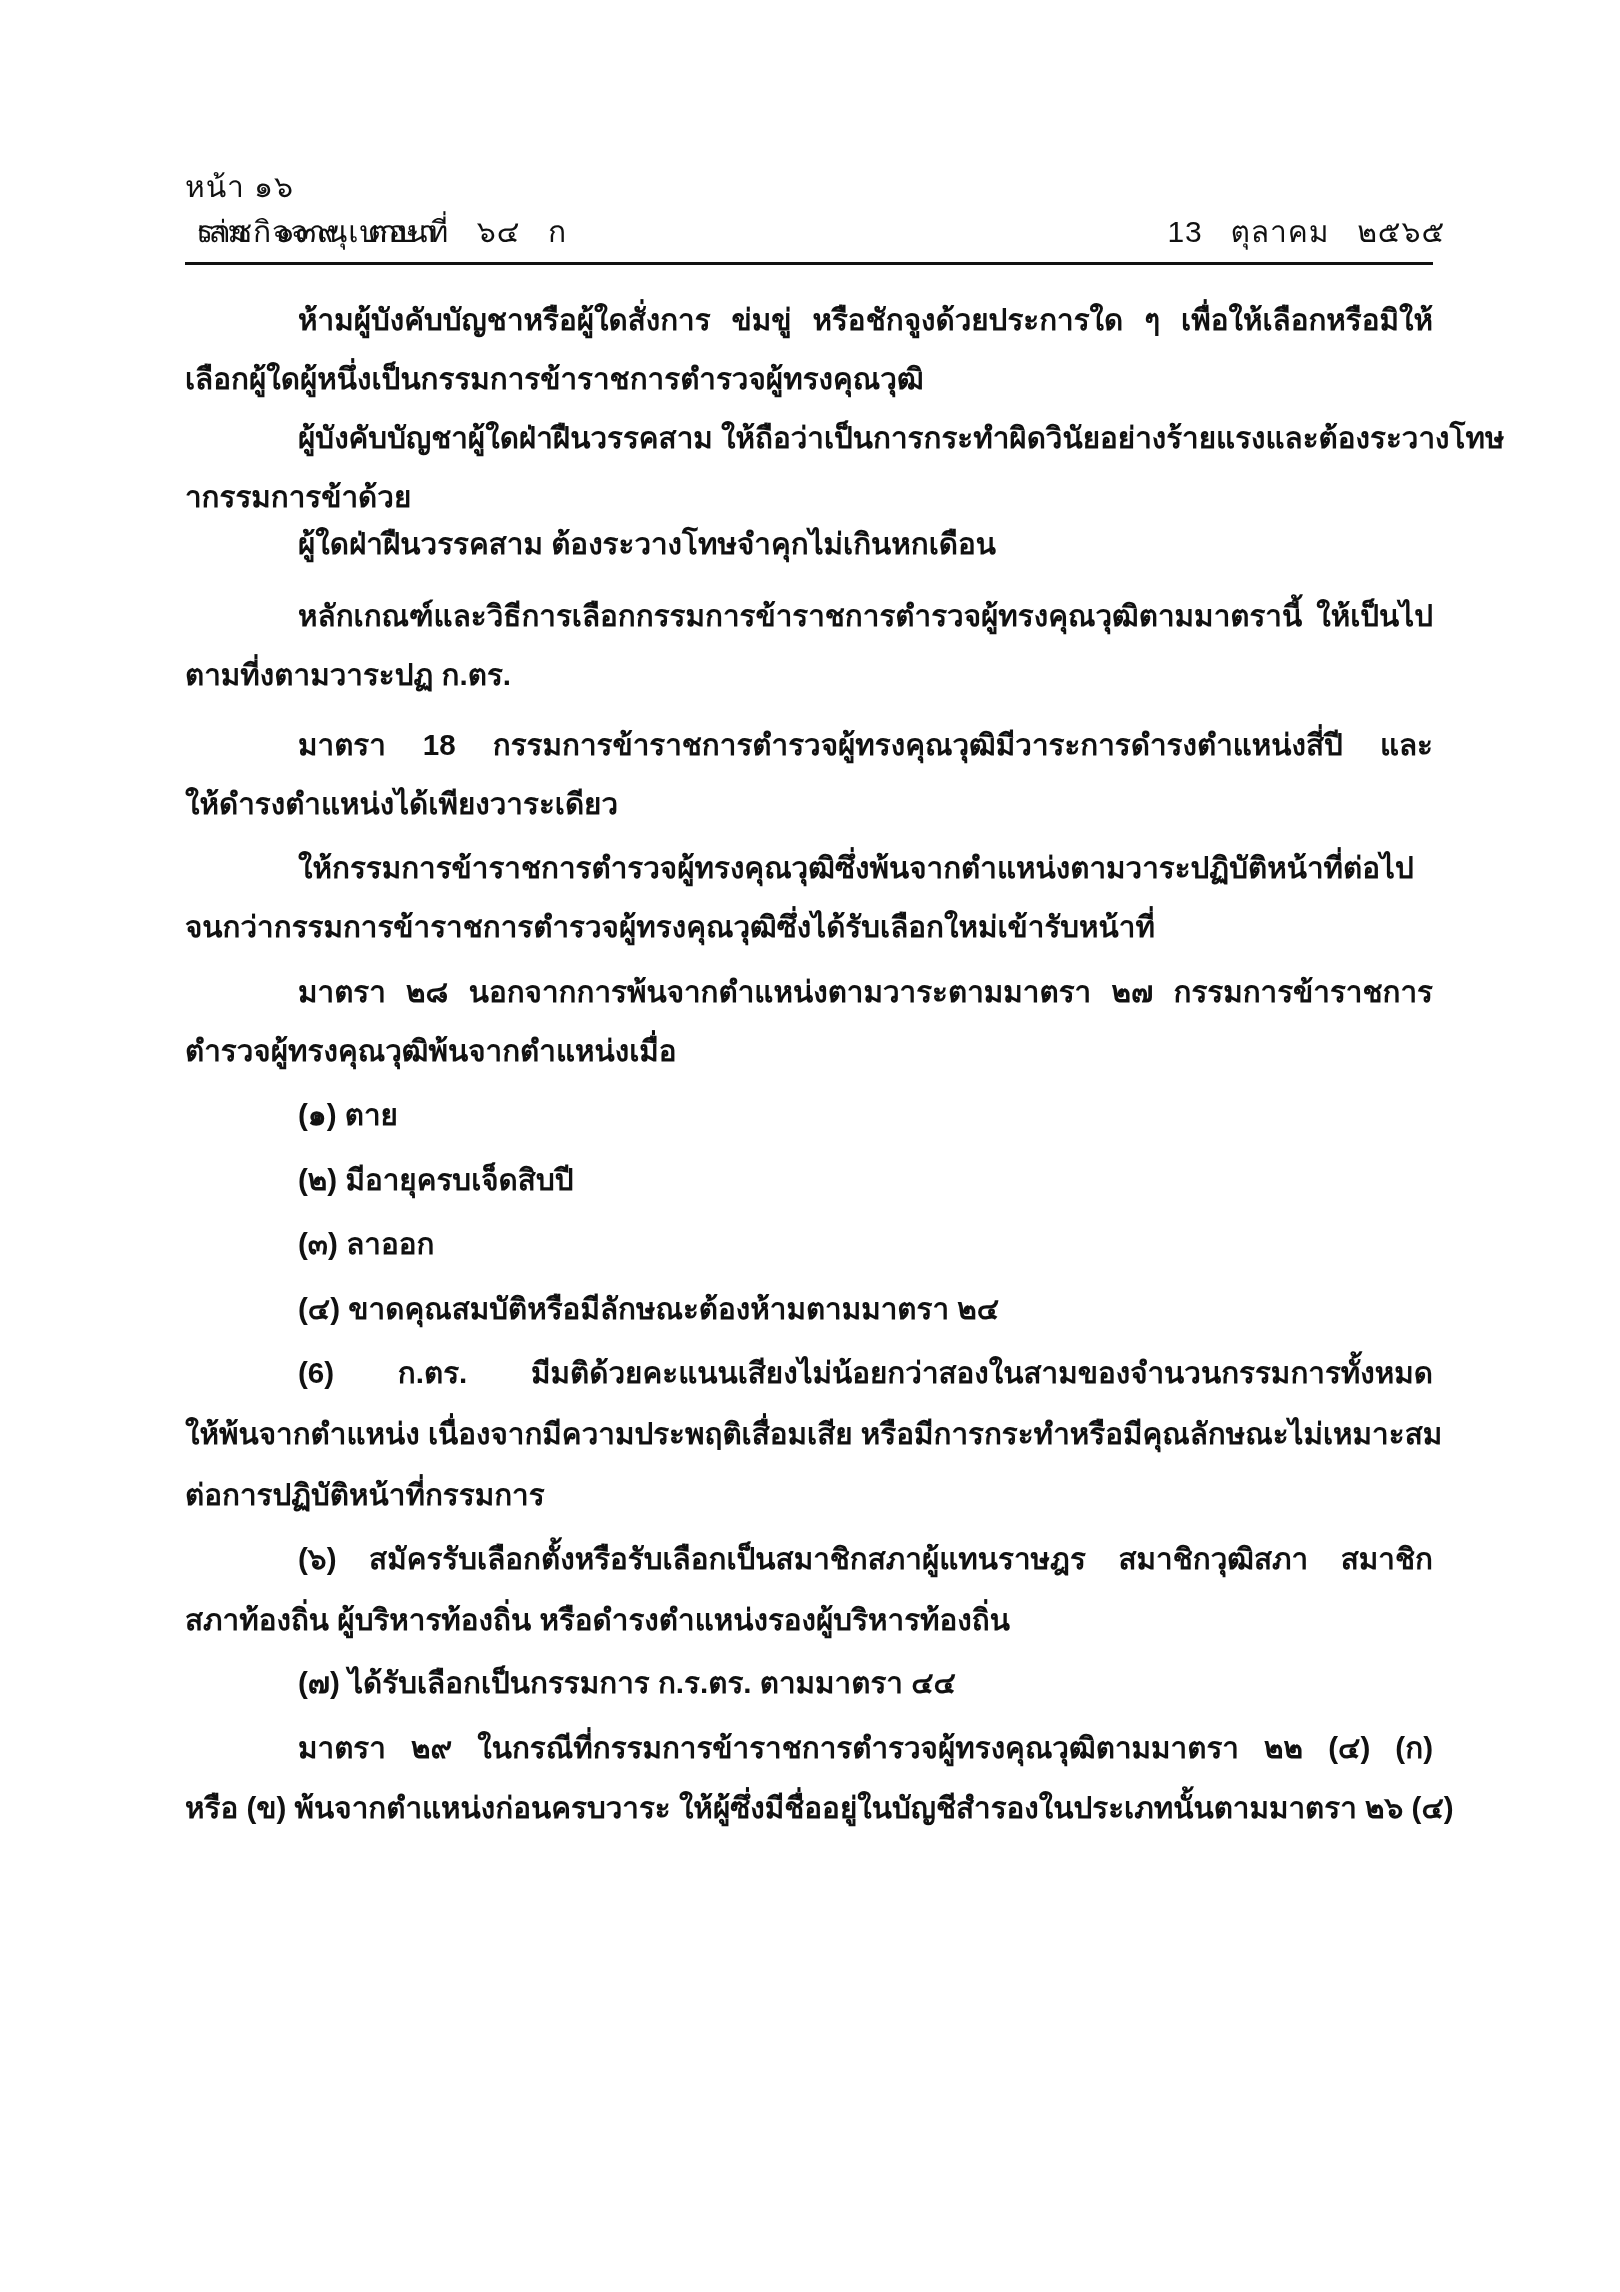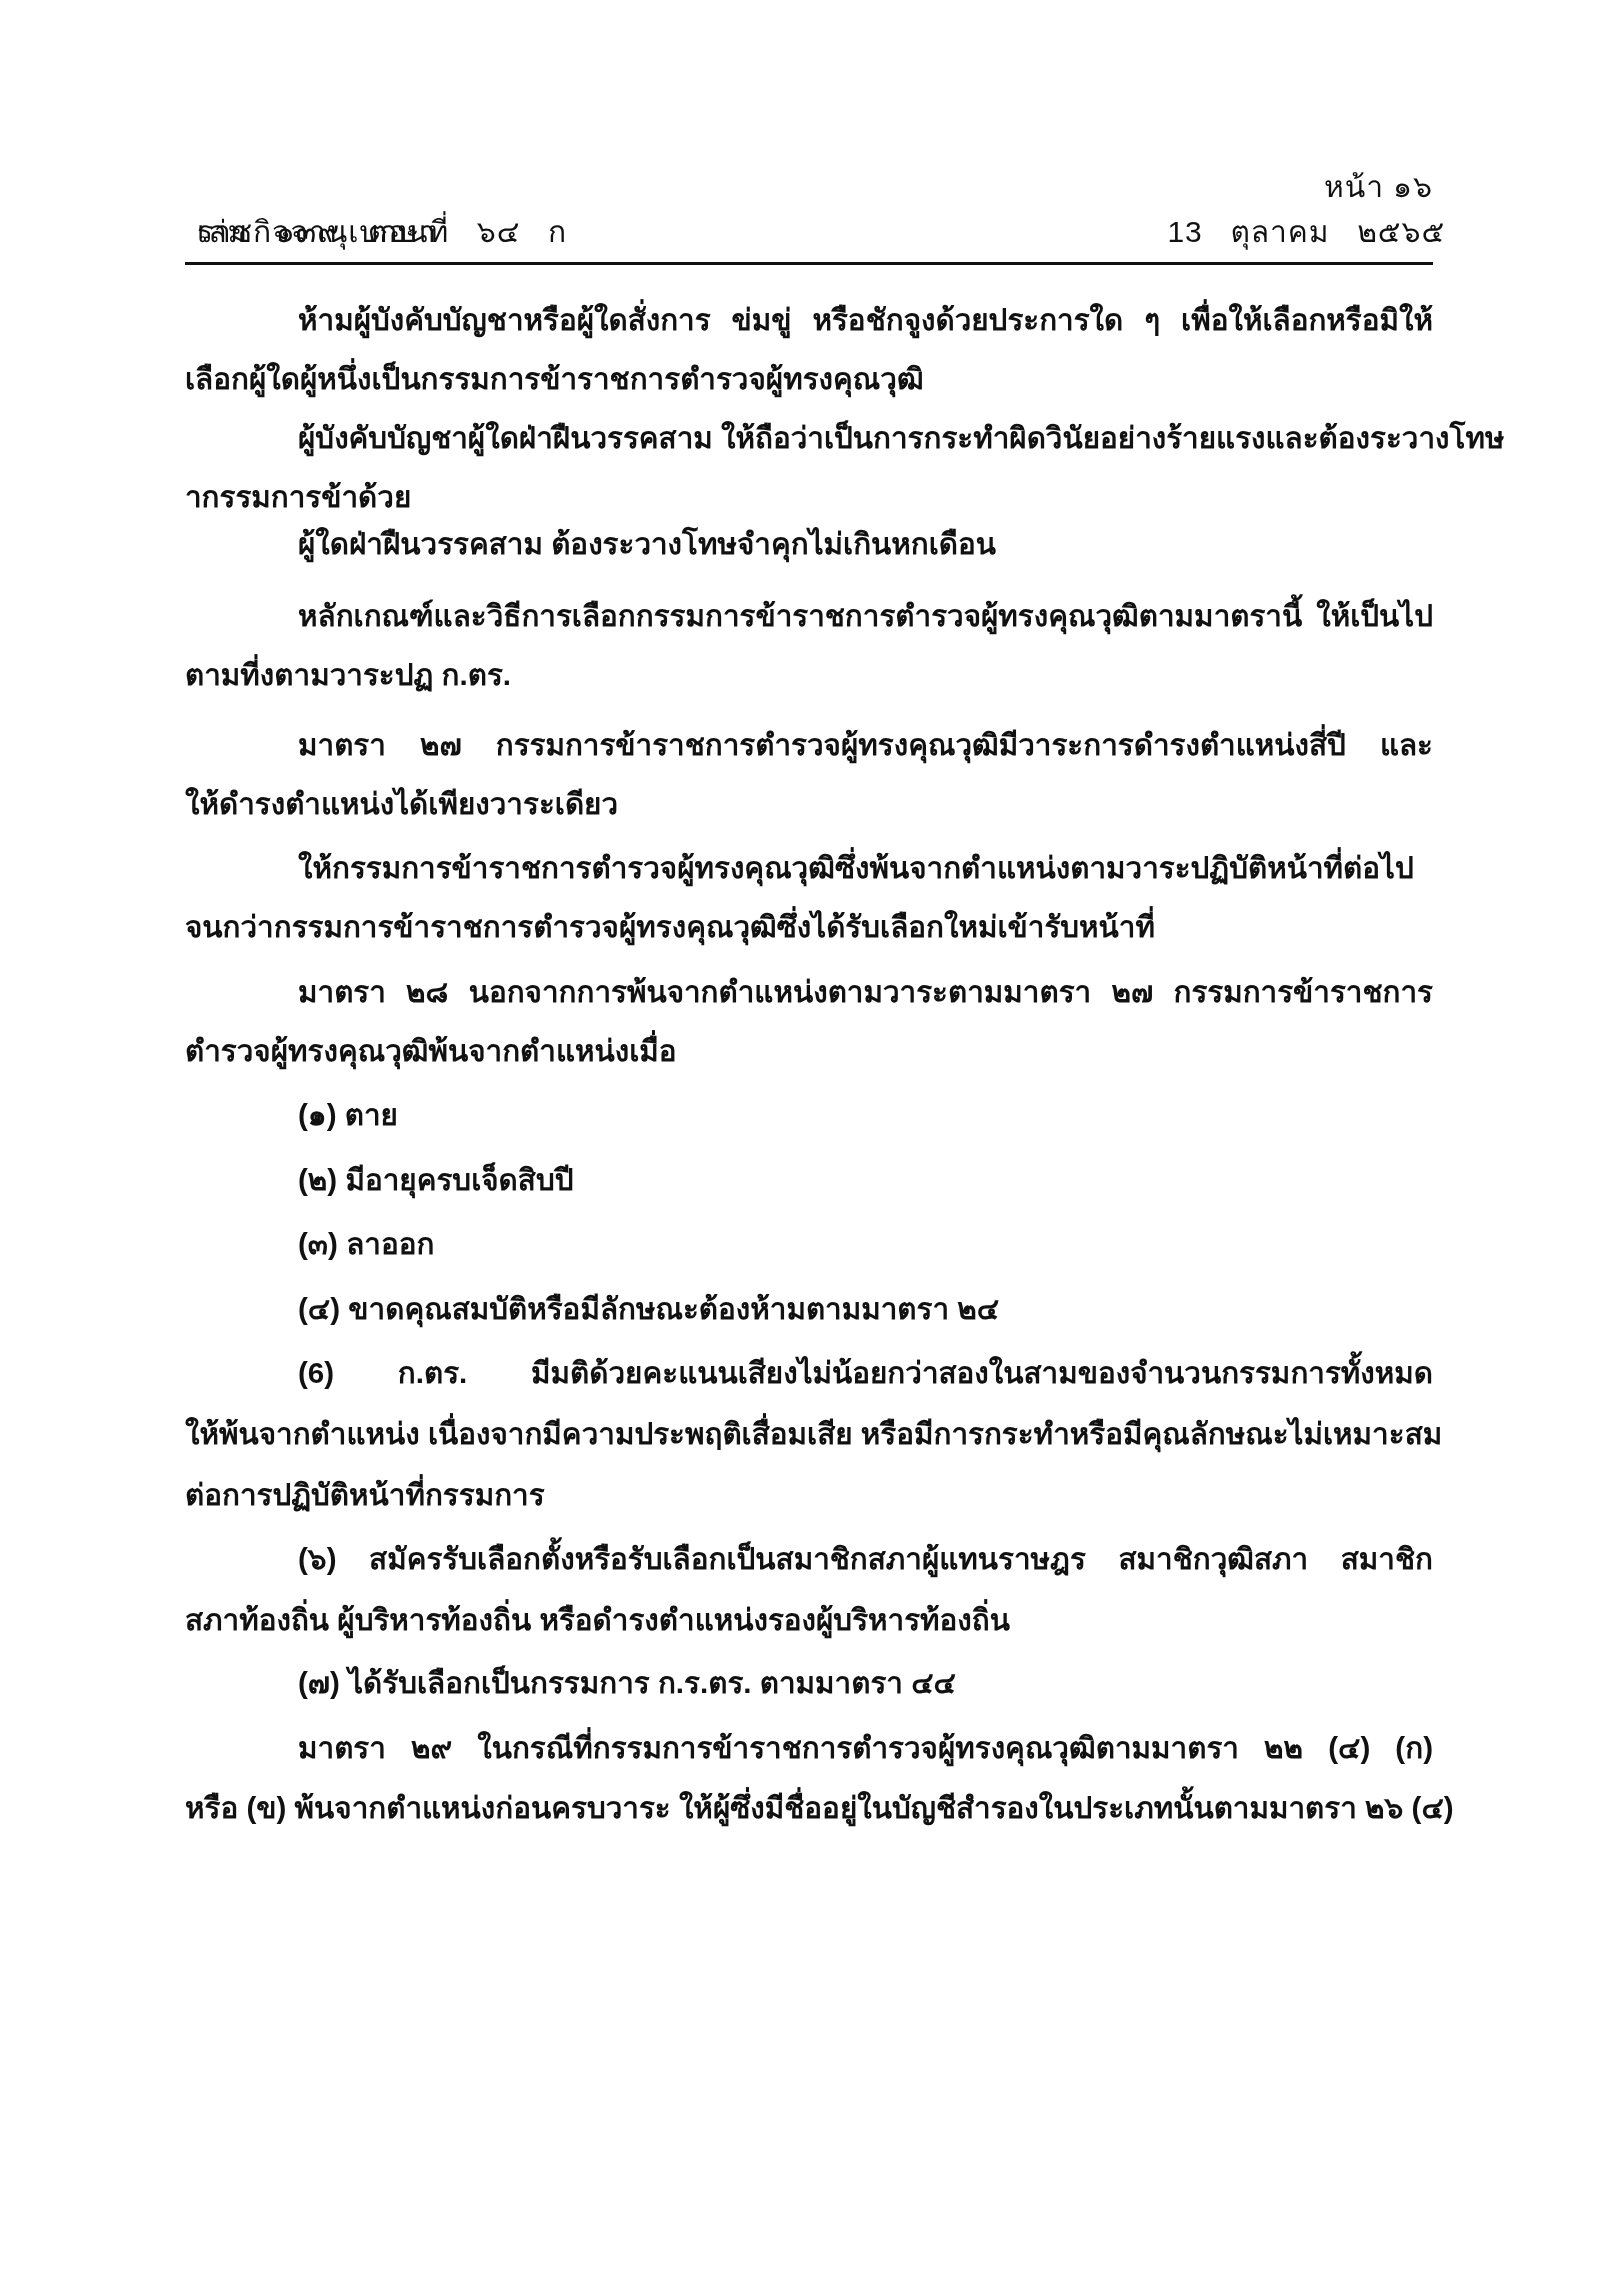--- a/index.html
+++ b/index.html
@@ -27,21 +27,21 @@
       left: 185px;
       width: 1248px;
       top: 167px;
       height: 99px;
     }
     .page-no {
       position: absolute;
       top: 0;
       left: 0;
       width: 100%;
-      text-align: right;
+      text-align: left;
       font-size: 30px;
       line-height: 39px;
       letter-spacing: 0.9px;
     }
     .header-row {
       position: absolute;
       top: 45px;
       left: 12px;
       width: 100%;
       height: 39px;
@@ -98,21 +98,21 @@
   <div class="rule"></div>
 
   <div class="body" id="body">
     <div class="line indent justify" style="top:0px">ห้ามผู้บังคับบัญชาหรือผู้ใดสั่งการ  ข่มขู่  หรือชักจูงด้วยประการใด ๆ  เพื่อให้เลือกหรือมิให้</div>
     <div class="line" style="top:59px">เลือกผู้ใดผู้หนึ่งเป็นกรรมการข้าราชการตำรวจผู้ทรงคุณวุฒิ</div>
     <div class="line indent justify" style="top:118px">ผู้บังคับบัญชาผู้ใดฝ่าฝืนวรรคสาม  ให้ถือว่าเป็นการกระทำผิดวินัยอย่างร้ายแรงและต้องระวางโทษ</div>
     <div class="line" style="top:177px">ากรรมการข้าด้วย</div>
     <div class="line indent" style="top:224px">ผู้ใดฝ่าฝืนวรรคสาม  ต้องระวางโทษจำคุกไม่เกินหกเดือน</div>
     <div class="line indent justify" style="top:296px">หลักเกณฑ์และวิธีการเลือกกรรมการข้าราชการตำรวจผู้ทรงคุณวุฒิตามมาตรานี้  ให้เป็นไป</div>
     <div class="line" style="top:355px">ตามที่งตามวาระปฏ  ก.ตร.</div>
-    <div class="line indent justify" style="top:425px">มาตรา  ๒๗  กรรมการข้าราชการตำรวจผู้ทรงคุณวุฒิมีวาระการดำรงตำแหน่งสี่ปี  และ</div>
+    <div class="line indent justify" style="top:425px">มาตรา  18  กรรมการข้าราชการตำรวจผู้ทรงคุณวุฒิมีวาระการดำรงตำแหน่งสี่ปี  และ</div>
     <div class="line" style="top:484px">ให้ดำรงตำแหน่งได้เพียงวาระเดียว</div>
     <div class="line indent justify" style="top:548px">ให้กรรมการข้าราชการตำรวจผู้ทรงคุณวุฒิซึ่งพ้นจากตำแหน่งตามวาระปฏิบัติหน้าที่ต่อไป</div>
     <div class="line" style="top:607px">จนกว่ากรรมการข้าราชการตำรวจผู้ทรงคุณวุฒิซึ่งได้รับเลือกใหม่เข้ารับหน้าที่</div>
     <div class="line indent justify" style="top:672px">มาตรา  ๒๘  นอกจากการพ้นจากตำแหน่งตามวาระตามมาตรา  ๒๗  กรรมการข้าราชการ</div>
     <div class="line" style="top:731px">ตำรวจผู้ทรงคุณวุฒิพ้นจากตำแหน่งเมื่อ</div>
     <div class="line indent" style="top:795px">(๑)  ตาย</div>
     <div class="line indent" style="top:860px">(๒)  มีอายุครบเจ็ดสิบปี</div>
     <div class="line indent" style="top:924px">(๓)  ลาออก</div>
     <div class="line indent" style="top:989px">(๔)  ขาดคุณสมบัติหรือมีลักษณะต้องห้ามตามมาตรา  ๒๔</div>
     <div class="line indent justify" style="top:1053px">(6)  ก.ตร.  มีมติด้วยคะแนนเสียงไม่น้อยกว่าสองในสามของจำนวนกรรมการทั้งหมด</div>

